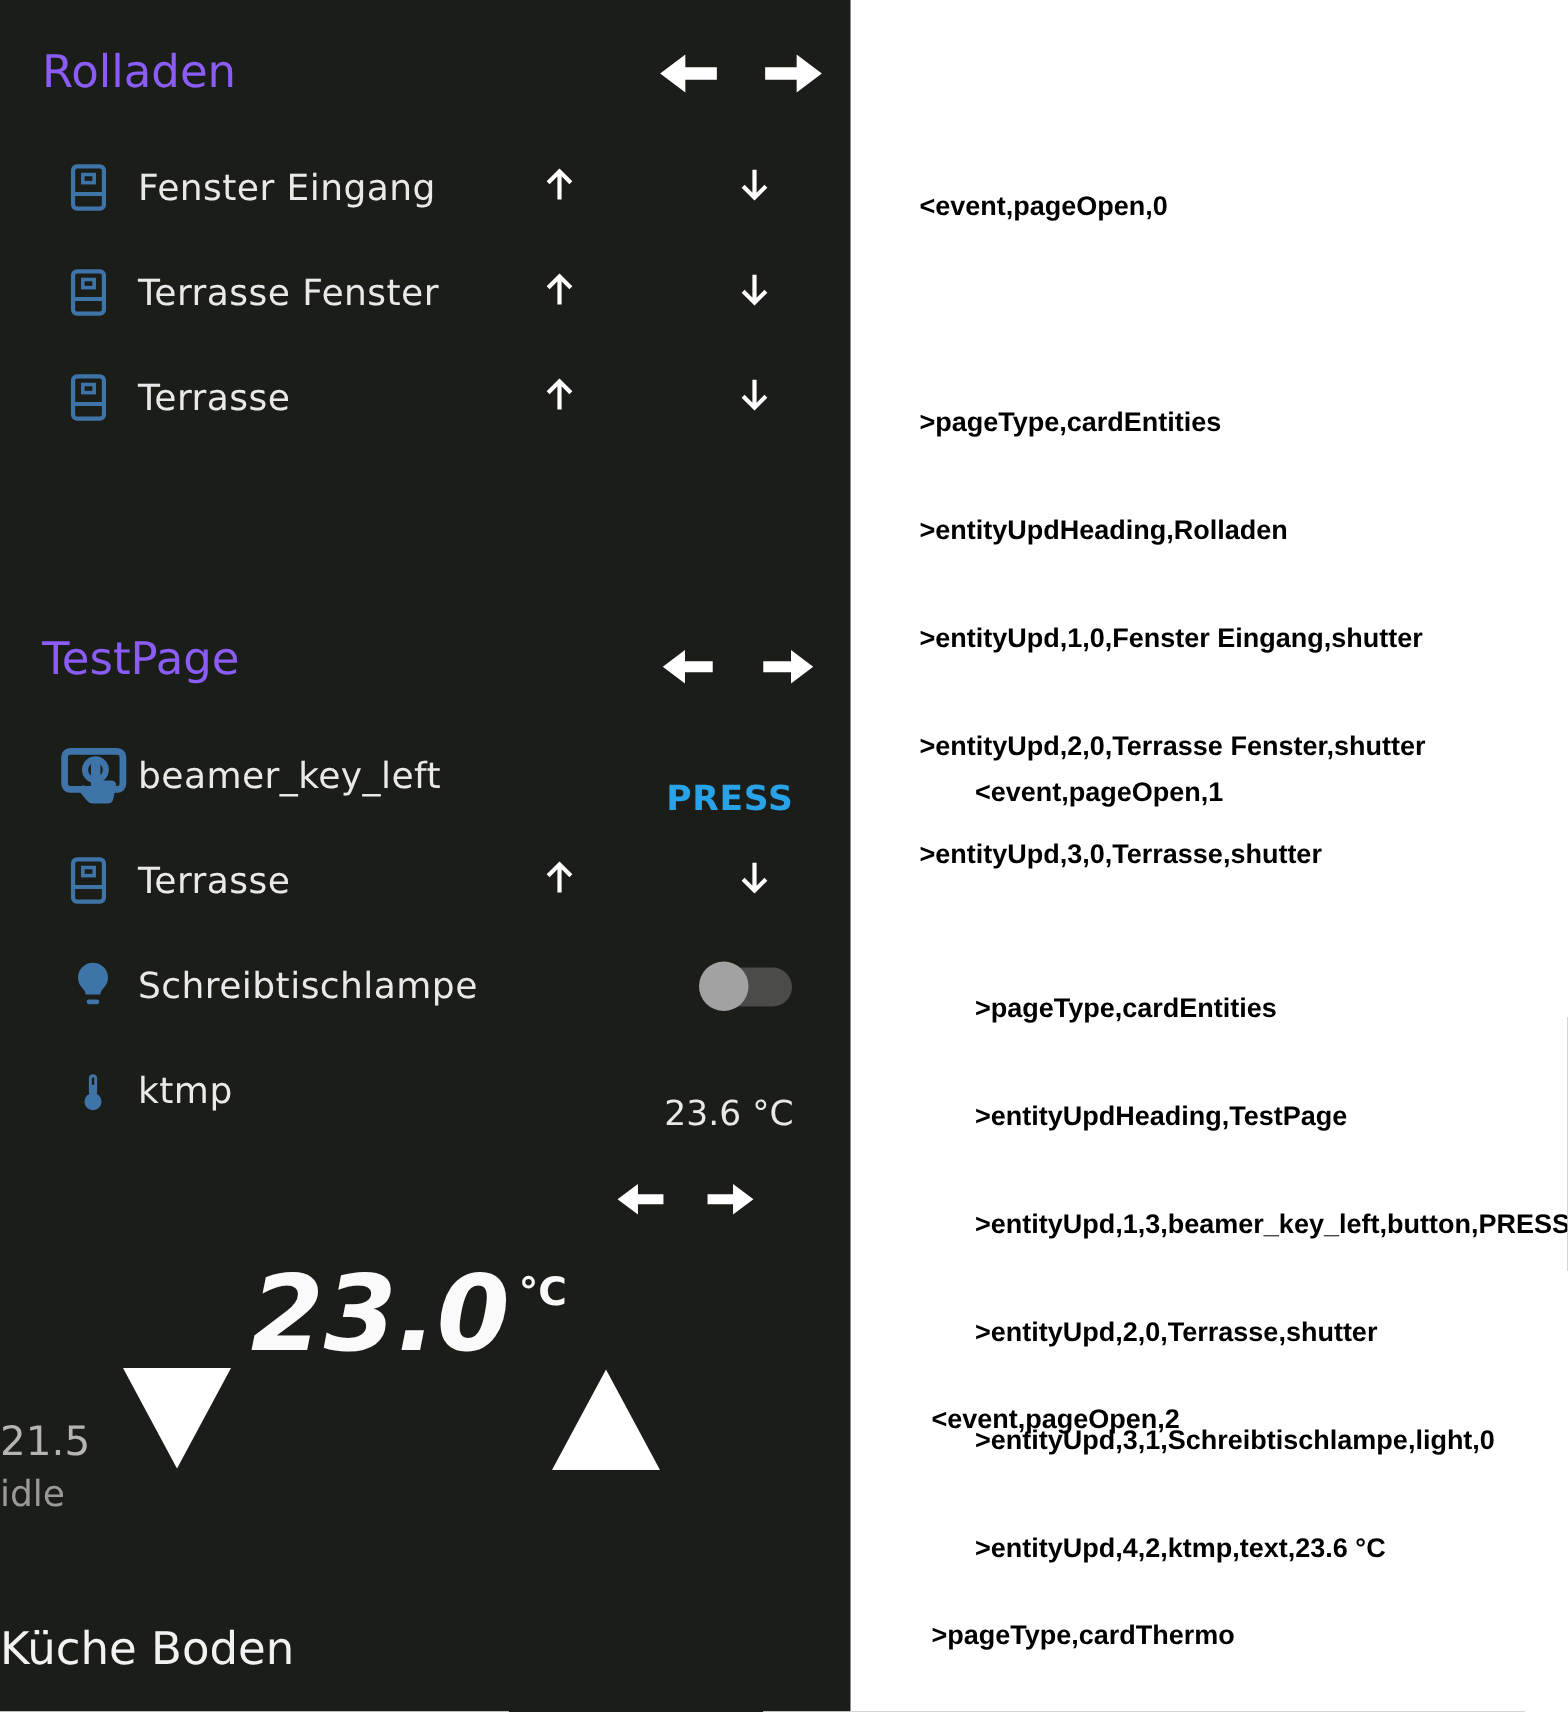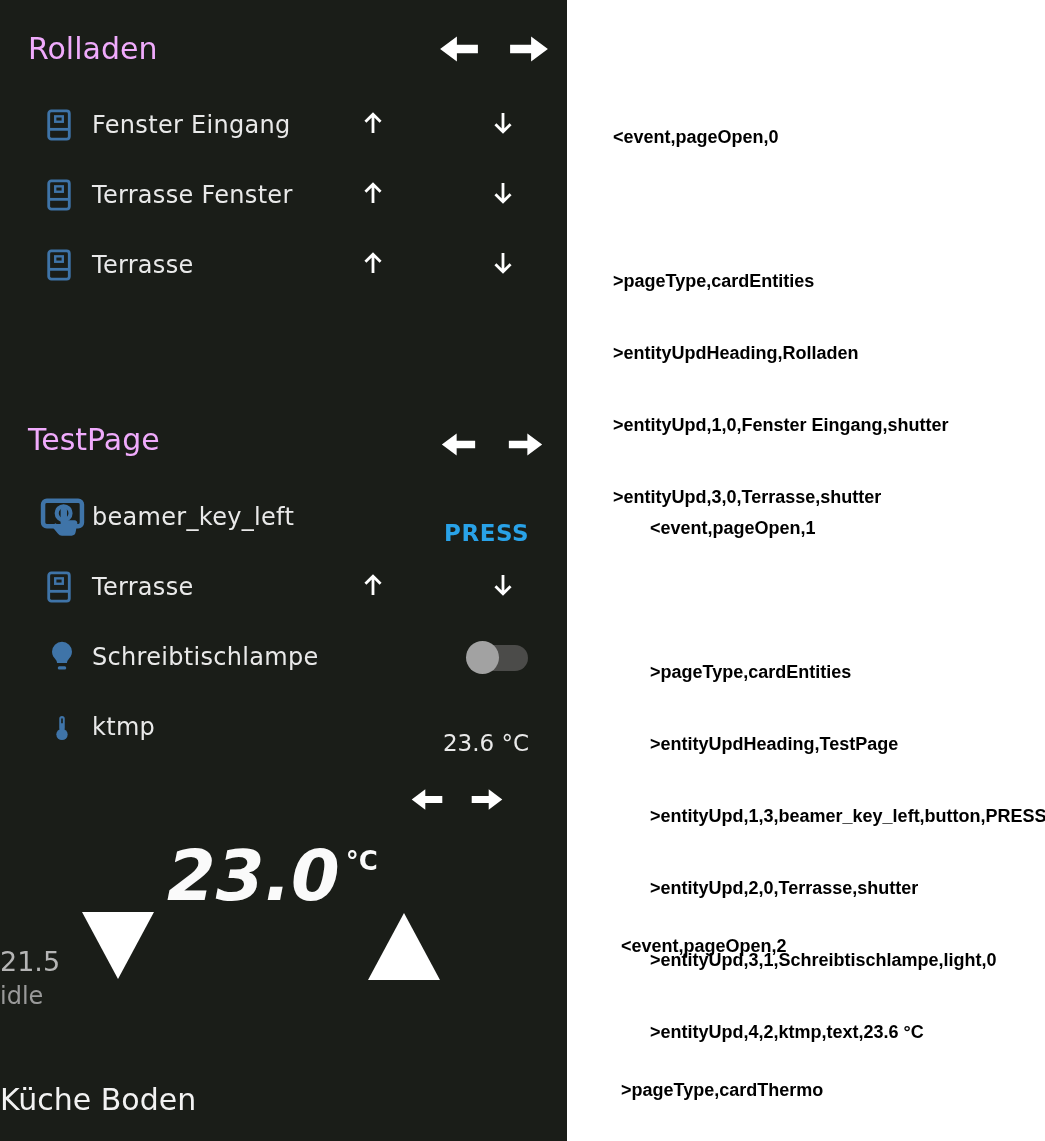--- a/index.html
+++ b/index.html
@@ -1,20 +1,20 @@
 <!DOCTYPE html>
 <html style="--panel-bg: #1a1d18; --icon-blue: #3f74a8; --press-blue: #29a2e8; --toggle-track: #4b4b49; --toggle-knob: #a2a2a2;"><head>
 <meta charset="utf-8">
 <style>
   html,body{margin:0;padding:0;background:#ffffff;}
   .stage{position:relative;width:1045px;height:1141px;background:#ffffff;overflow:hidden;
          font-family:"DejaVu Sans",sans-serif;}
   
   .panel{position:absolute;left:0;top:0;width:567px;height:1141px;background:var(--panel-bg,#1a1d18);}
-  .card-title{position:absolute;left:28px;font-size:30px;line-height:38px;color:#f0abfc;font-weight:400;}
+  .card-title{position:absolute;left:28px;font-size:30px;line-height:38px;color:#8b5cf6;font-weight:400;}
   .t1{top:30px}.t2{top:421px}
   .nav{position:absolute;cursor:pointer;}
   .nav svg{display:block}
   .row{position:absolute;left:0;right:0;height:70px;}
   .row .icon{position:absolute;color:var(--icon-blue,#3f74a8);}
   .row .label{position:absolute;left:92px;top:0;height:70px;line-height:70px;
               font-size:24px;color:#e9e9e9;letter-spacing:.3px;}
   .ctl{position:absolute;top:50%;transform:translateY(-50%);color:#ffffff;}
   .ctl-up{left:359px}.ctl-stop{left:429px}.ctl-down{left:489px}
   .stopsq{width:19px;height:19px;background:#ffffff;}
@@ -205,20 +205,21 @@
     <div class="center-col thermo-name">Küche Boden</div>
     <div class="center-col hvac">idle</div>
   </div>
 
   <div class="pblock pb1">
     <div class="pevent">&lt;event,pageOpen,0</div>
     <div class="plines">
       <div>&gt;pageType,cardEntities</div>
       <div>&gt;entityUpdHeading,Rolladen</div>
       <div>&gt;entityUpd,1,0,Fenster Eingang,shutter</div>
+      <div>&gt;entityUpd,2,0,Terrasse Fenster,shutter</div>
       <div>&gt;entityUpd,3,0,Terrasse,shutter</div>
     </div>
   </div>
 
   <div class="pblock pb2">
     <div class="pevent">&lt;event,pageOpen,1</div>
     <div class="plines">
       <div>&gt;pageType,cardEntities</div>
       <div>&gt;entityUpdHeading,TestPage</div>
       <div>&gt;entityUpd,1,3,beamer_key_left,button,PRESS</div>

